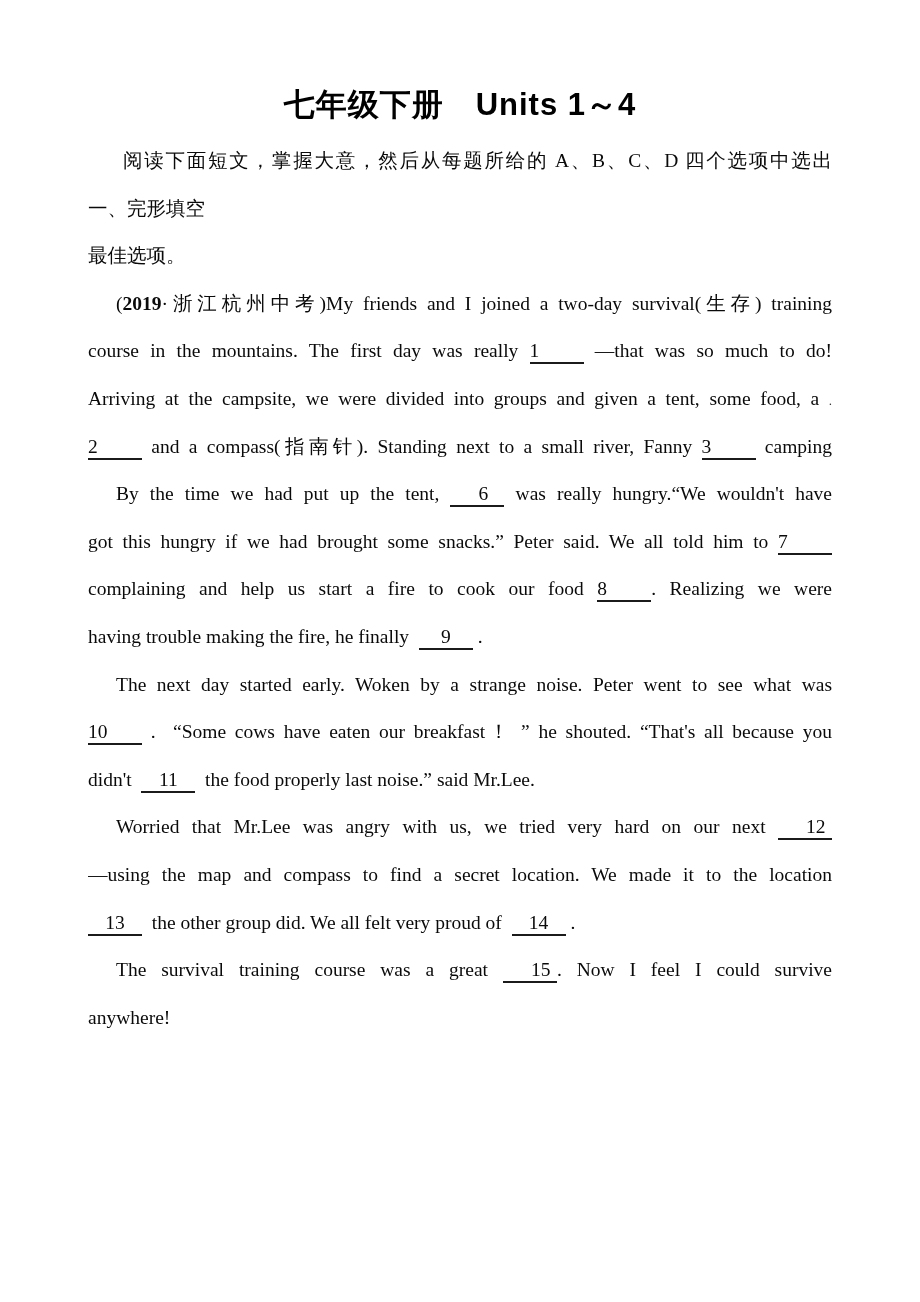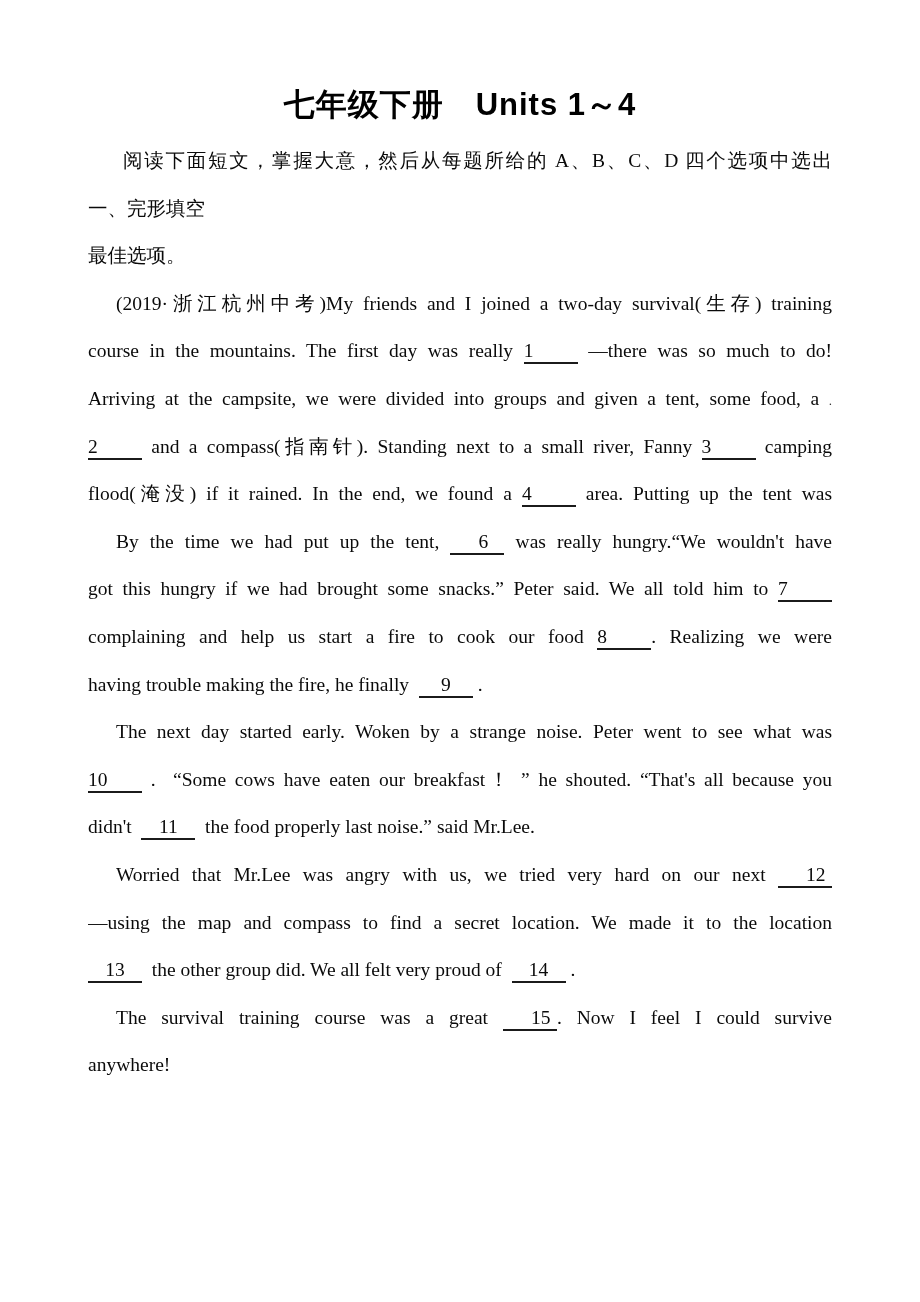--- a/index.html
+++ b/index.html
@@ -35,21 +35,21 @@
     font-size:19.5px;
     white-space:pre-wrap;
     overflow:hidden;
     text-align:left;
   }
   .line.just{
     text-align:justify;
     text-align-last:justify;
   }
   .seg{white-space:pre-wrap;}
-  .seg.bold{font-weight:normal;}
+  .seg.bold{font-weight:bold;}
   .blank{
     display:inline-block;
     min-width:54px;
     height:23px;
     line-height:23px;
     text-align:center;
     border-bottom:2px solid #1b1b1b;
     vertical-align:baseline;
     font-size:19.5px;
   }
@@ -61,24 +61,23 @@
 </head>
 <body>
 
 <div class="page">
   <div class="doc-title">七年级下册　Units 1～4</div>
   <div class="passage" id="passage">
       <div class="line just" style="text-indent: 35px;"><span class="seg">阅读下面短文，掌握大意，然后从每题所给的 A、B、C、D 四个选项中选出</span></div>
       <div class="line"><span class="seg">一、完形填空</span></div>
       <div class="line"><span class="seg">最佳选项。</span></div>
       <div class="line just" style="text-indent: 28px;"><span class="seg">(</span><span class="seg bold">2019</span><span class="seg">·浙江杭州中考)My friends and I joined a two-day survival(生存) training</span></div>
-      <div class="line just"><span class="seg">course in the mountains. The first day was really </span><span class="blank">1</span><span class="seg"> —there was so much to do!</span></div>
+      <div class="line just"><span class="seg">course in the mountains. The first day was really </span><span class="blank">1</span><span class="seg"> —that was so much to do!</span></div>
       <div class="line just"><span class="seg">Arriving at the campsite, we were divided into groups and given a tent, some food, a </span><span class="stray-dot">.</span></div>
       <div class="line just"><span class="blank">2</span><span class="seg"> and a compass(指南针). Standing next to a small river, Fanny </span><span class="blank">3</span><span class="seg"> camping</span></div>
-      <div class="line just"><span class="seg">flood(淹没) if it rained. In the end, we found a </span><span class="blank">4</span><span class="seg"> area. Putting up the tent was</span></div>
       <div class="line just" style="text-indent: 28px;"><span class="seg">By the time we had put up the tent, </span><span class="blank">6</span><span class="seg"> was really hungry.“We wouldn't have</span></div>
       <div class="line just"><span class="seg">got this hungry if we had brought some snacks.” Peter said. We all told him to </span><span class="blank">7</span></div>
       <div class="line just"><span class="seg">complaining and help us start a fire to cook our food </span><span class="blank">8</span><span class="seg">. Realizing we were</span></div>
       <div class="line"><span class="seg">having trouble making the fire, he finally  </span><span class="blank">9</span><span class="seg"> .</span></div>
       <div class="line just" style="text-indent: 28px;"><span class="seg">The next day started early. Woken by a strange noise. Peter went to see what was</span></div>
       <div class="line just"><span class="blank">10</span><span class="seg"> .  “Some cows have eaten our breakfast！ ” he shouted. “That's all because you</span></div>
       <div class="line"><span class="seg">didn't  </span><span class="blank">11</span><span class="seg">  the food properly last noise.” said Mr.Lee.</span></div>
       <div class="line just" style="text-indent: 28px;"><span class="seg">Worried that Mr.Lee was angry with us, we tried very hard on our next </span><span class="blank">12</span></div>
       <div class="line just"><span class="seg">—using the map and compass to find a secret location. We made it to the location</span></div>
       <div class="line"><span class="blank">13</span><span class="seg">  the other group did. We all felt very proud of  </span><span class="blank">14</span><span class="seg"> .</span></div>

